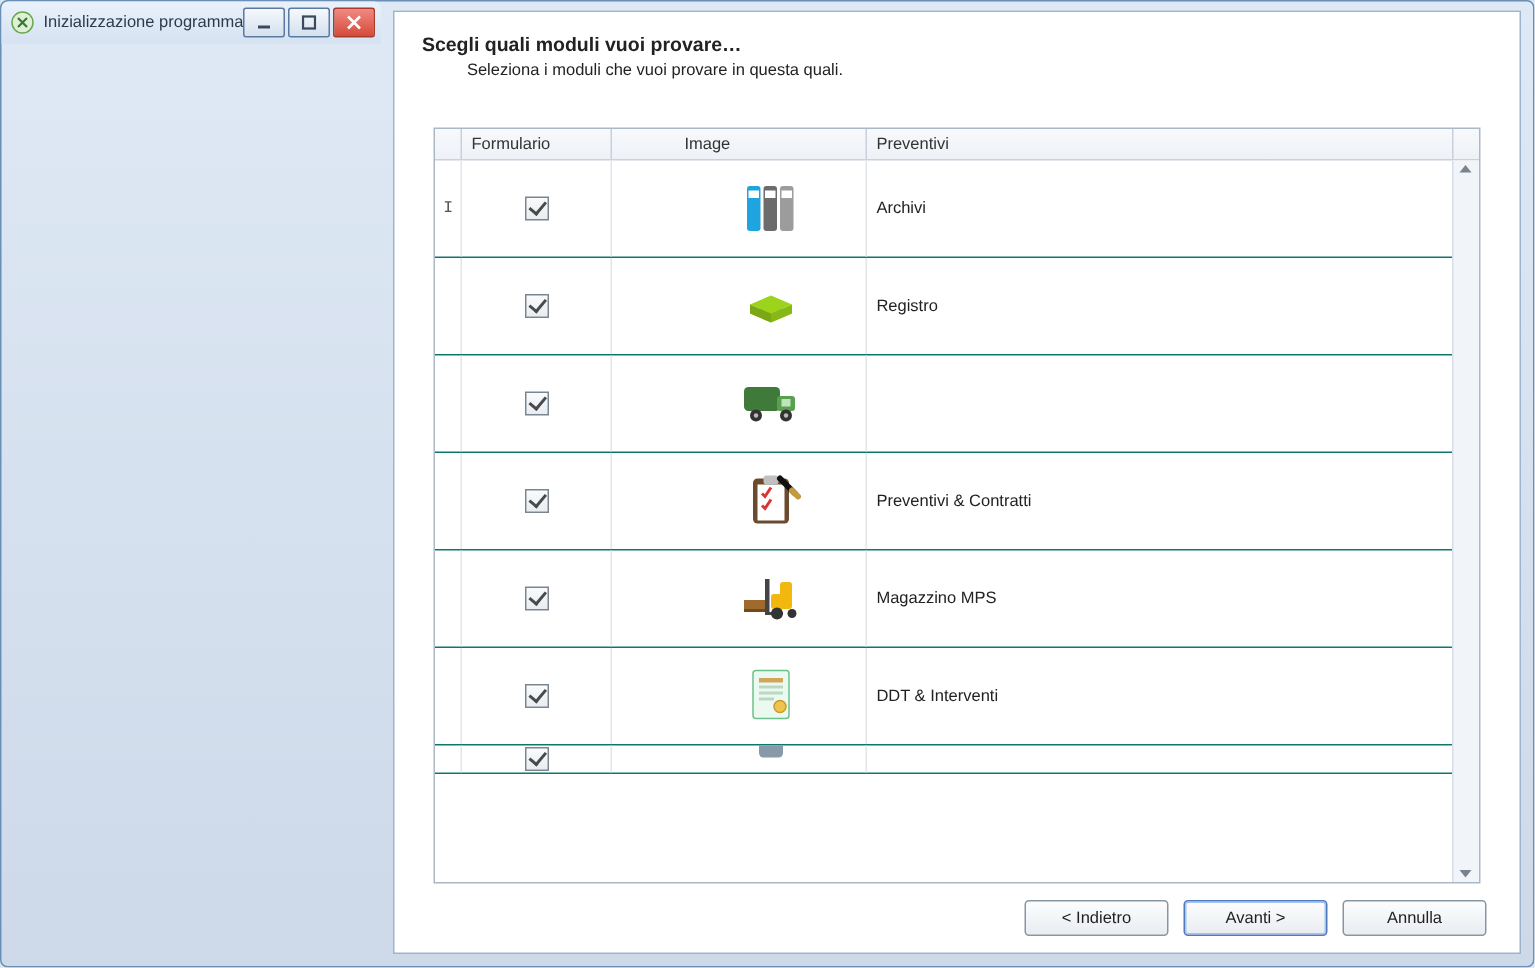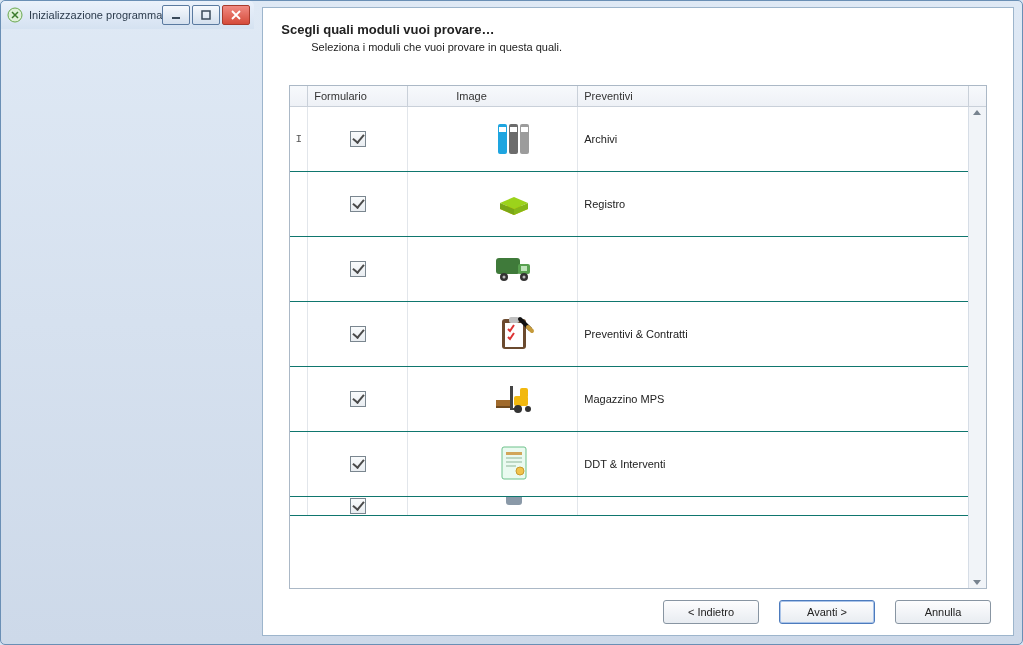--- a/index.html
+++ b/index.html
@@ -176,21 +176,21 @@
     border-bottom:2px solid #4a4a4a;
     transform: rotate(-50deg);
   }
 
   
   .footer {
     height: 46px;
     display: flex;
     justify-content: flex-end;
     align-items: center;
-    gap: 20px;
+    gap: 10px;
     padding: 0 22px;
   }
   .btn {
     min-width: 74px;
     height: 22px;
     border: 1px solid #8895a2;
     border-radius: 3px;
     background: linear-gradient(#fdfdfe,#e8ecf1);
     display: flex;
     align-items: center;

